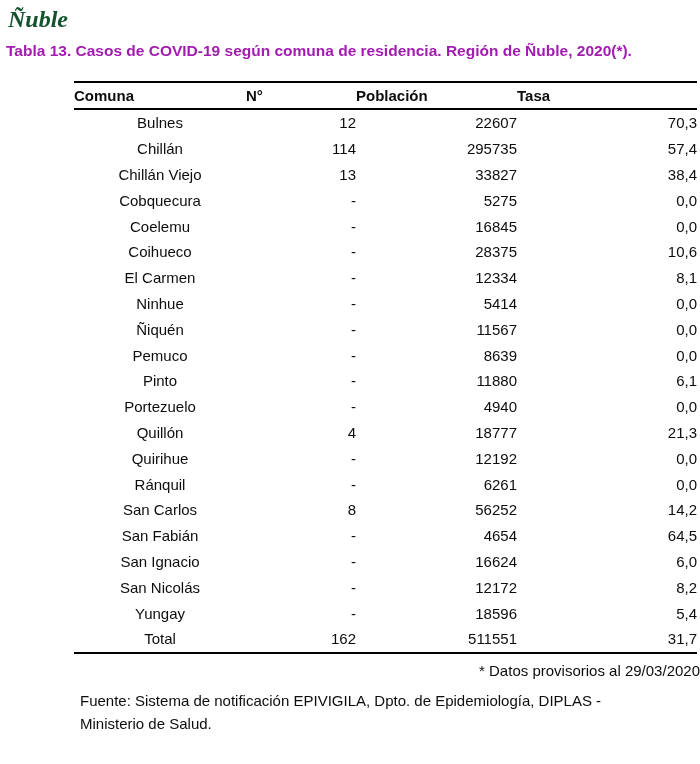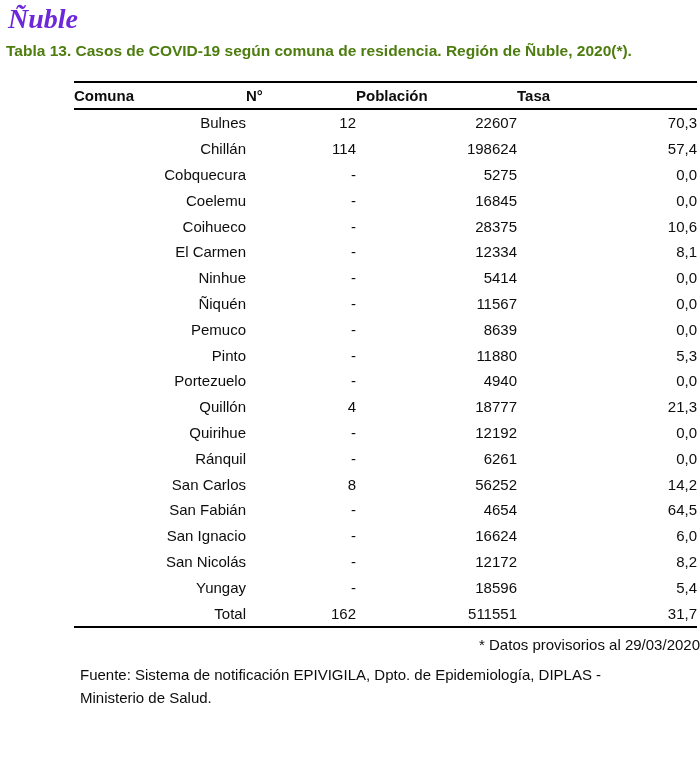--- a/index.html
+++ b/index.html
@@ -14,30 +14,30 @@
   }
   .doc {
     position: relative;
     width: 700px;
     height: 764px;
   }
   .region-title {
     font-family: "Liberation Serif", serif;
     font-style: italic;
     font-weight: 700;
-    font-size: 28px;
+    font-size: 24px;
     line-height: 28px;
-    color: #6d28d9;
+    color: #14532d;
     margin: 5px 0 0 8px;
   }
   .table-caption {
     font-weight: 700;
     font-size: 15.5px;
     line-height: 18px;
-    color: #4d7c0f;
+    color: #a21caf;
     margin: 9px 0 0 6px;
   }
   table.covid-table {
     border-collapse: collapse;
     table-layout: fixed;
     margin: 21px 0 0 74px;
     width: 623px;
     border-top: 2px solid #000;
     border-bottom: 2px solid #000;
   }
@@ -49,21 +49,21 @@
     height: 25px;
     padding: 0;
   }
   table.covid-table td {
     font-size: 15px;
     height: 25.8px;
     padding: 0;
     white-space: nowrap;
     overflow: hidden;
   }
-  td.c-left  { text-align: right;  padding-left: 9px; }
+  td.c-left  { text-align: center;  padding-left: 9px; }
   td.c-right { text-align: right; padding-right: 10px; }
   .footnote {
     margin: 8px 0 0 80px;
     font-size: 15px;
     line-height: 18px;
     text-align: right;
   }
   .source {
     margin: 9px 0 0 80px;
     font-size: 15px;
@@ -98,22 +98,28 @@
     <tbody id="table-body">
         <tr>
           <td class="c-left">Bulnes</td>
           <td class="c-right">12</td>
           <td class="c-right">22607</td>
           <td class="c-right">70,3</td>
         </tr>
         <tr>
           <td class="c-left">Chillán</td>
           <td class="c-right">114</td>
-          <td class="c-right">198624</td>
+          <td class="c-right">295735</td>
           <td class="c-right">57,4</td>
+        </tr>
+        <tr>
+          <td class="c-left">Chillán Viejo</td>
+          <td class="c-right">13</td>
+          <td class="c-right">33827</td>
+          <td class="c-right">38,4</td>
         </tr>
         <tr>
           <td class="c-left">Cobquecura</td>
           <td class="c-right">-</td>
           <td class="c-right">5275</td>
           <td class="c-right">0,0</td>
         </tr>
         <tr>
           <td class="c-left">Coelemu</td>
           <td class="c-right">-</td>
@@ -147,21 +153,21 @@
         <tr>
           <td class="c-left">Pemuco</td>
           <td class="c-right">-</td>
           <td class="c-right">8639</td>
           <td class="c-right">0,0</td>
         </tr>
         <tr>
           <td class="c-left">Pinto</td>
           <td class="c-right">-</td>
           <td class="c-right">11880</td>
-          <td class="c-right">5,3</td>
+          <td class="c-right">6,1</td>
         </tr>
         <tr>
           <td class="c-left">Portezuelo</td>
           <td class="c-right">-</td>
           <td class="c-right">4940</td>
           <td class="c-right">0,0</td>
         </tr>
         <tr>
           <td class="c-left">Quillón</td>
           <td class="c-right">4</td>

